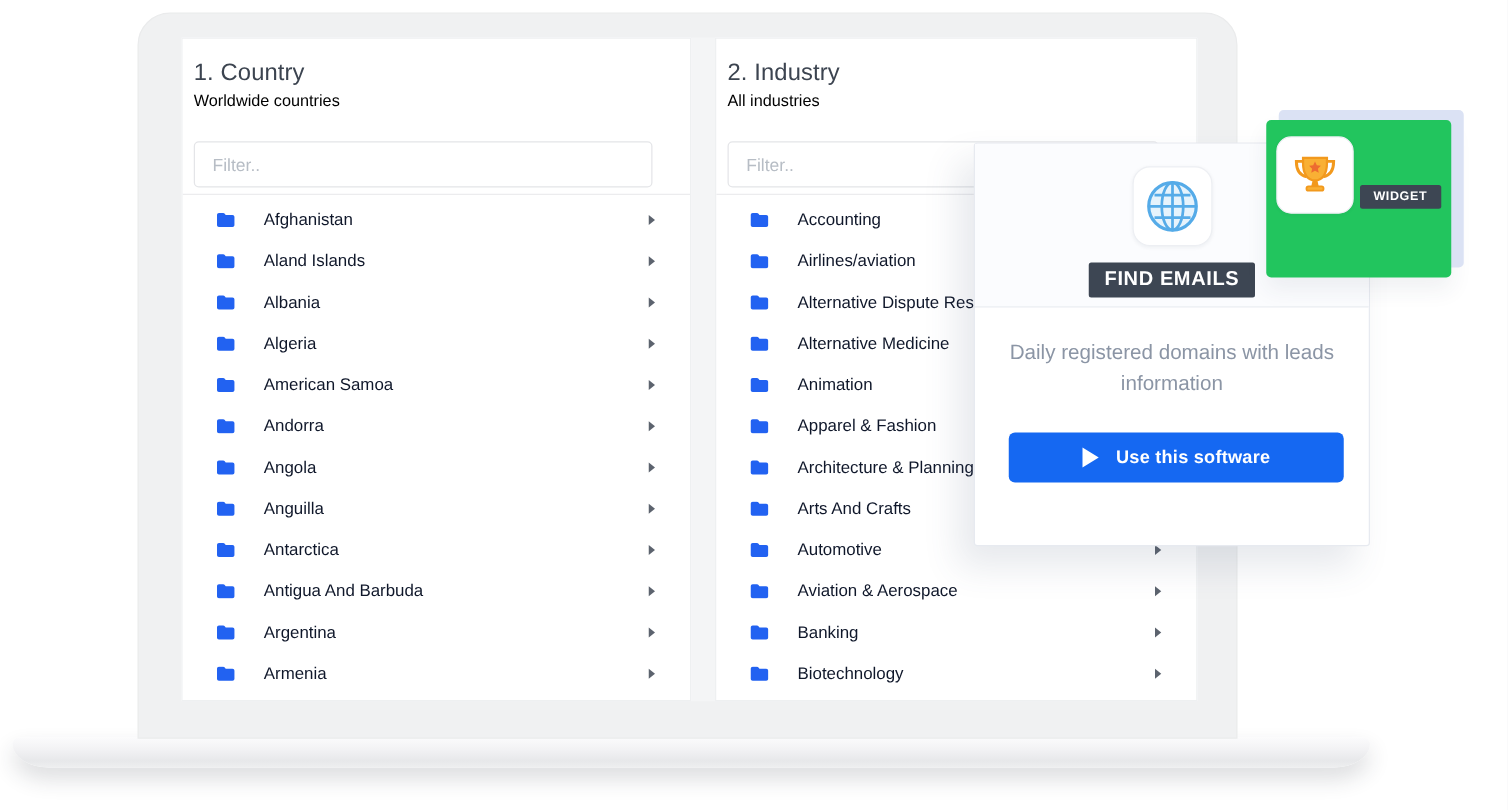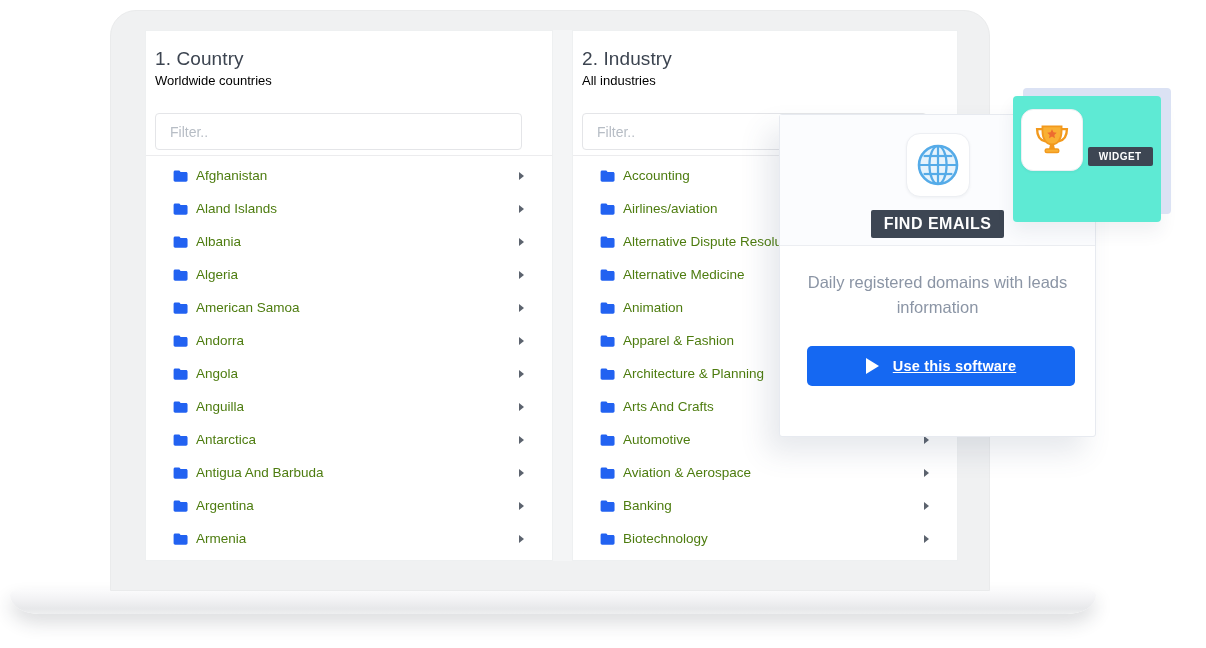--- a/index.html
+++ b/index.html
@@ -49,21 +49,21 @@
     padding:0 14px;font-size:14px;color:#4a5260;outline:none;
     font-family:"Liberation Sans",sans-serif;
   }
   .filter::placeholder{color:#b7bdc5;}
   .list{padding-top:3px;}
   .row{
     display:flex;align-items:center;height:33px;padding:0 28px 0 27px;cursor:pointer;
   }
   .folder{display:inline-flex;flex:0 0 auto;}
   .row-label{
-    margin-left:8px;font-size:13.5px;color:#4d7c0f;white-space:nowrap;
+    margin-left:23px;font-size:13.5px;color:#0f172a;white-space:nowrap;
   }
   .chev{
     margin-left:auto;width:0;height:0;flex:0 0 auto;
     border-left:5px solid #5c636e;border-top:4.5px solid transparent;border-bottom:4.5px solid transparent;
   }
 
   
   .card-find{
     position:absolute;left:779px;top:114px;width:317px;height:323px;
     background:#ffffff;border:1px solid #e7eaf0;box-sizing:border-box;border-radius:3px;
@@ -82,31 +82,31 @@
     display:inline-block;margin-top:13px;padding:5px 13px;background:#3d4653;
     border-radius:2px;color:#ffffff;font-size:16px;font-weight:bold;letter-spacing:.5px;
   }
   .card-body{padding:24px 27px 0 27px;}
   .card-desc{
     margin:0;font-size:16.5px;line-height:1.5;color:#8b95a5;max-width:288px;text-align:center;
   }
   .cta{
     margin-top:26px;width:268px;height:40px;border:none;border-radius:5px;
     background:#1568f2;color:#ffffff;display:flex;align-items:center;justify-content:center;
-    gap:14px;cursor:pointer;font-family:"Liberation Sans",sans-serif;text-decoration:underline;
+    gap:14px;cursor:pointer;font-family:"Liberation Sans",sans-serif;
   }
   .cta-label{font-size:14.5px;font-weight:bold;letter-spacing:.2px;}
   .play{
     width:0;height:0;border-left:13px solid #ffffff;
     border-top:8px solid transparent;border-bottom:8px solid transparent;
   }
 
   .card-widget{
     position:absolute;left:1013px;top:96px;width:148px;height:126px;
-    background:#5eead4;border-radius:4px;z-index:11;text-align:center;
+    background:#22c55e;border-radius:4px;z-index:11;text-align:center;
     box-shadow:10px -8px 0 0 #dbe2f4, 0 10px 18px rgba(40,55,90,0.07);
   }
   .card-widget .tile{width:62px;height:62px;margin-top:13px;display:inline-flex;border-radius:12px;}
   .card-widget .badge{margin-top:14px;padding:4px 11px;font-size:10px;}
 </style>
 </head>
 <body>
 
 <div class="stage">
 

